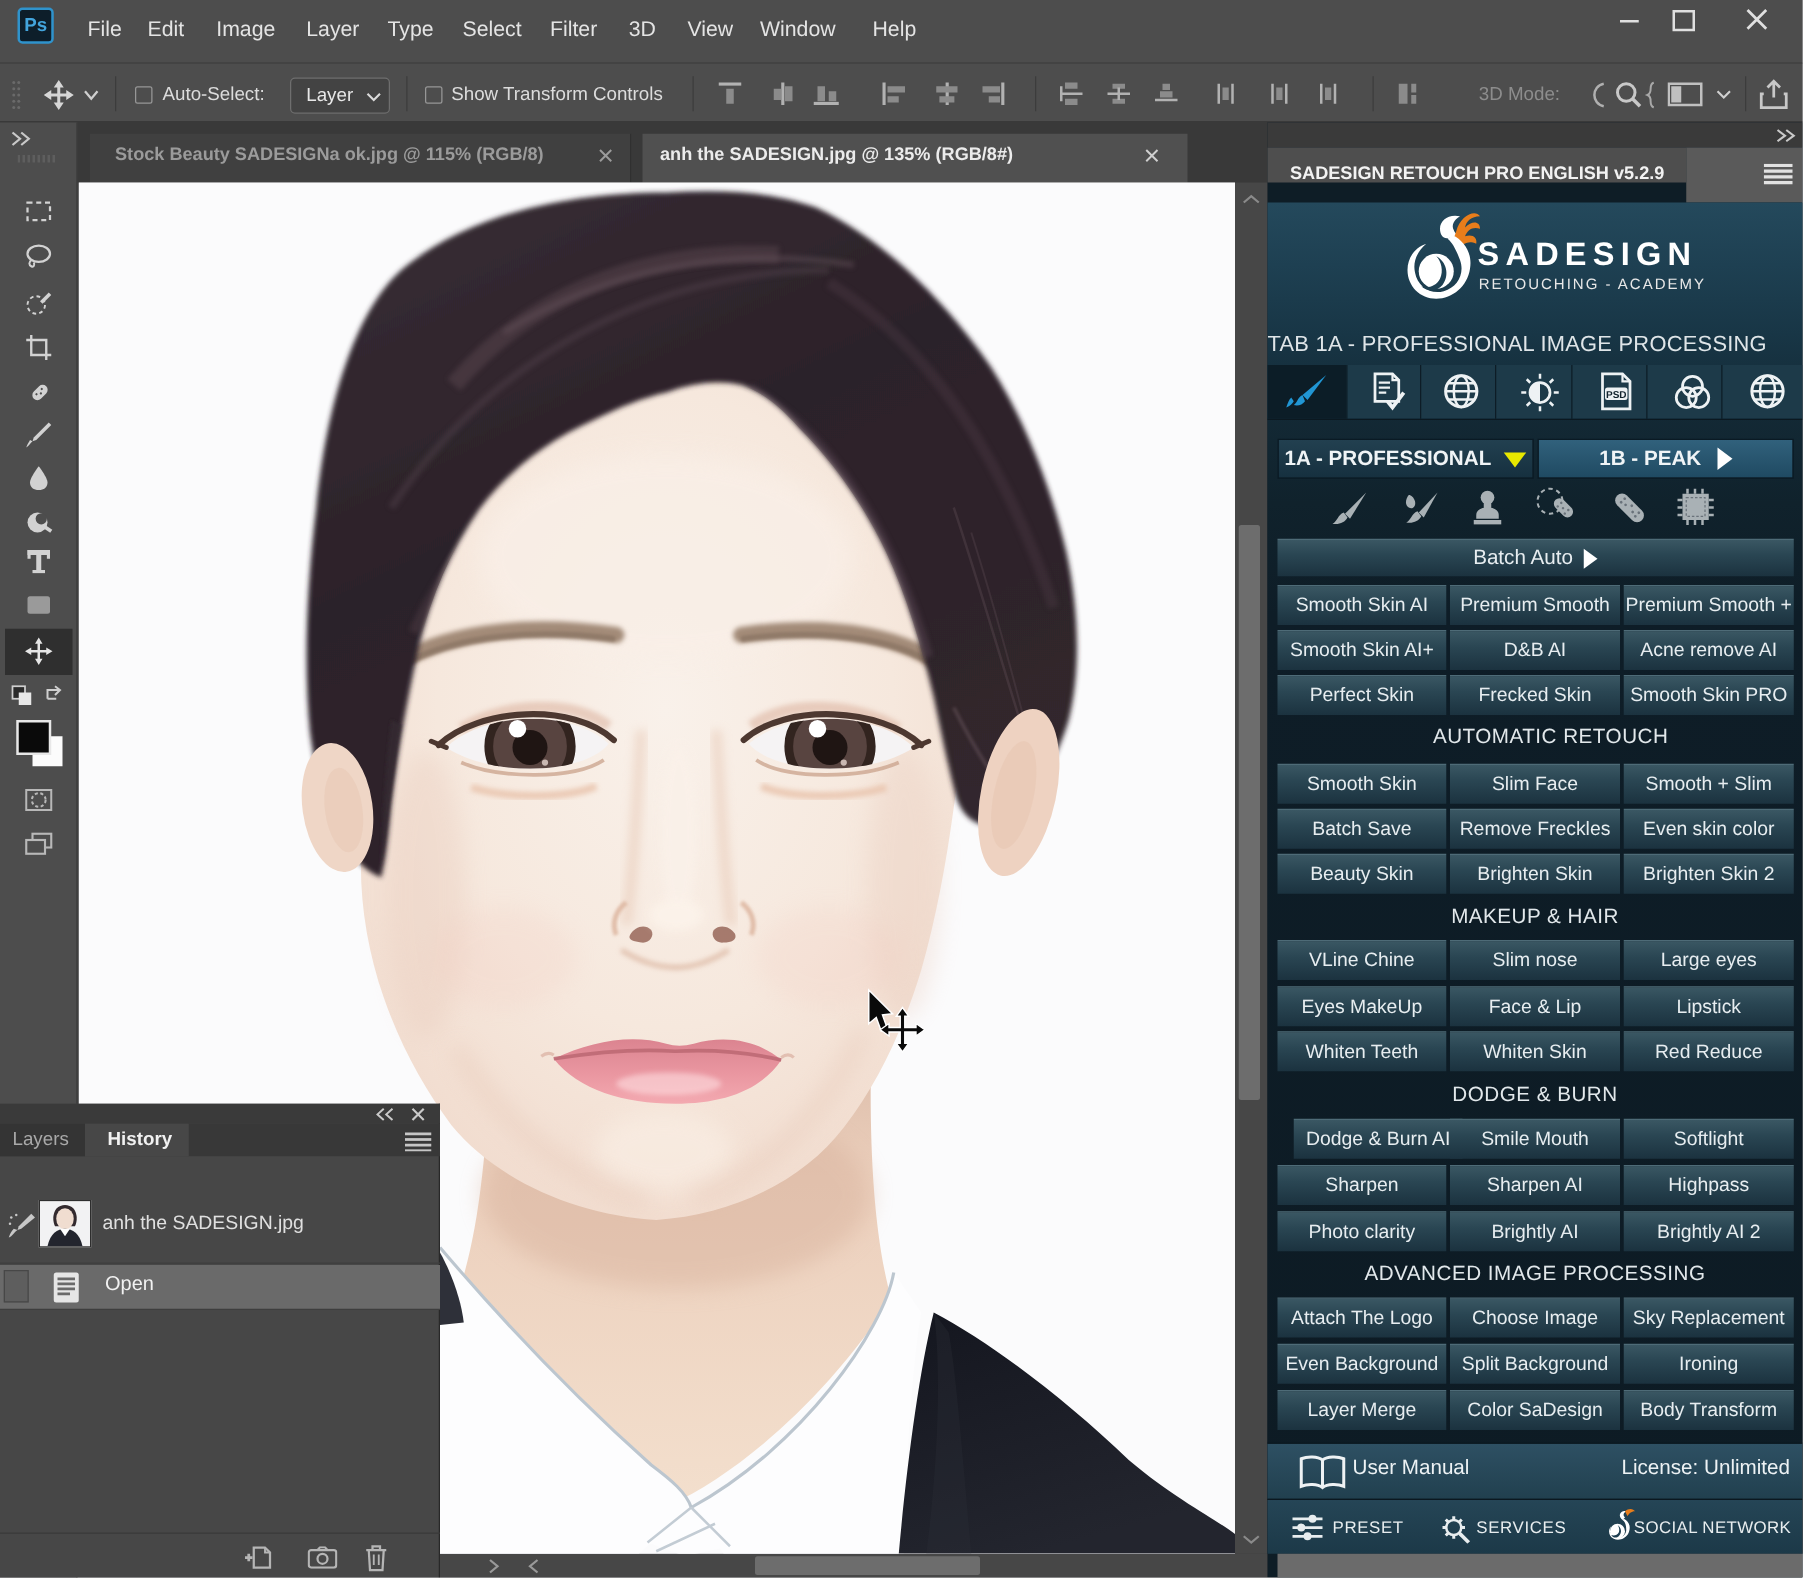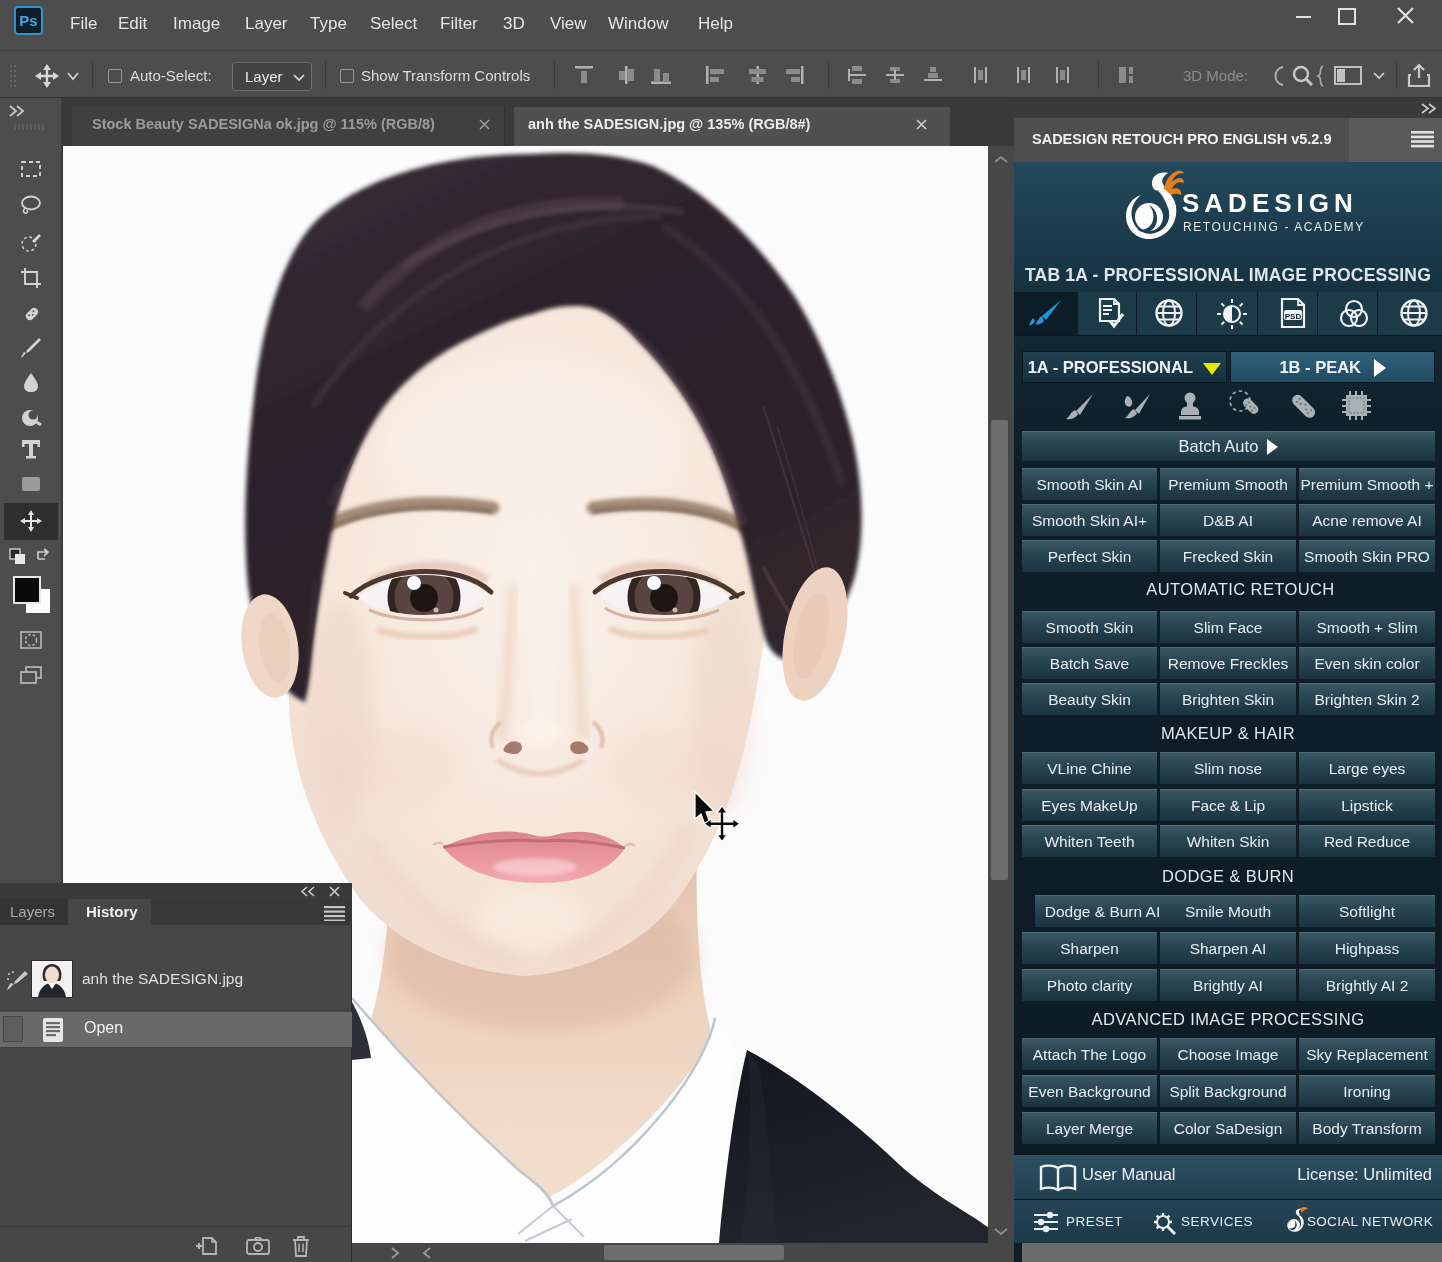--- a/index.html
+++ b/index.html
@@ -561,21 +561,21 @@
       <path d="M3 6 L19 6 M8 6 L8 3 L14 3 L14 6 M5 6 L6 22 L16 22 L17 6" fill="none" stroke="#b5b5b5" stroke-width="1.8"></path>
       <path d="M9 9.5 L9 18 M13 9.5 L13 18" stroke="#b5b5b5" stroke-width="1.5"></path>
     </svg>
 </div>
 
 <div id="sadpanel">
   <div class="abs" style="left:0;top:0;width:428px;height:20px;background:#3a3a3a;"></div>
   <svg class="abs" style="left:406px;top:4px" width="20" height="13">
       <path d="M2 2 L8 6.5 L2 11 M9 2 L15 6.5 L9 11" fill="none" stroke="#c9c9c9" stroke-width="1.7"></path>
     </svg>
-  <div class="abs" style="left:0;top:20px;width:335px;height:44px;background:#4e4e4e;">
+  <div class="abs" style="left:0;top:20px;width:335px;height:28px;background:#4e4e4e;">
     <div class="abs" style="left:18px;top:13px;font-size:14.5px;font-weight:bold;color:#f2f2f2;white-space:nowrap;">SADESIGN RETOUCH PRO ENGLISH v5.2.9</div>
   </div>
   <div class="abs" style="left:335px;top:20px;width:93px;height:44px;background:#5a5a5a;">
     <svg class="abs" style="left:62px;top:13px" width="24" height="17">
         <g fill="#e2e2e2">
           <rect x="0" y="0" width="23" height="2.6"></rect>
           <rect x="0" y="4.6" width="23" height="2.6"></rect>
           <rect x="0" y="9.2" width="23" height="2.6"></rect>
           <rect x="0" y="13.8" width="23" height="2.6"></rect>
         </g>
@@ -585,21 +585,21 @@
     
     <svg class="abs" style="left:108px;top:5px" width="62" height="90" viewBox="0 0 62 90">
       <path d="M40,22 C34,26 30,22 30,16 C30,9 37,4 46,6 C41,9 39,13 41,17 C42,20 44,21 47,21 Z" fill="#fff"></path>
       <path d="M43,18 C46,6 58,0 62,6 C55,6 51,10 50,15 C56,9 62,10 62,16 C56,14 52,17 50,22 C56,20 60,23 59,28 C53,25 49,28 46,30 C42,32 40,28 41,24 Z" fill="#e87d1b"></path>
       <path d="M40,21 C50,26 56,36 54,48 C52,62 40,72 27,72 C14,72 4,62 4,49 C4,39 10,31 19,28 C12,34 8,42 10,51 C12,62 22,69 33,66 C44,63 50,52 46,41 C43,33 40,27 36,24 Z" fill="#fff"></path>
       <circle cx="27" cy="50" r="14" fill="#fff"></circle>
       <path d="M27,38 C35,42 38,53 32,61 C28,66 20,67 15,62 C20,64 27,62 30,56 C33,50 31,42 27,38 Z" fill="#1e4153"></path>
     </svg>
     <div class="abs" style="left:168px;top:26px;font-size:26px;font-weight:bold;color:#fff;letter-spacing:5px;">SADESIGN</div>
     <div class="abs" style="left:169px;top:58px;font-size:12px;color:#e8e8e8;letter-spacing:1.6px;">RETOUCHING - ACADEMY</div>
-    <div class="abs" style="left:0;top:103px;width:428px;text-align:center;font-size:17.5px;font-weight:bold;color:#dfe5e8;letter-spacing:0.2px;">TAB 1A - PROFESSIONAL IMAGE PROCESSING</div>
+    <div class="abs" style="left:0;top:103px;width:428px;font-size:17.5px;font-weight:normal;color:#dfe5e8;letter-spacing:0.2px;">TAB 1A - PROFESSIONAL IMAGE PROCESSING</div>
     
     <div class="abs" style="left:0;top:130px;width:428px;height:43px;background:#1d3a49;"></div>
     <div class="abs" style="left:0;top:130px;width:63px;height:43px;background:#0c1d27;"></div><div class="abs" style="left:63px;top:130px;width:1px;height:43px;background:#0d1c26;"></div><div class="abs" style="left:122px;top:130px;width:1px;height:43px;background:#0d1c26;"></div><div class="abs" style="left:182px;top:130px;width:1px;height:43px;background:#0d1c26;"></div><div class="abs" style="left:243px;top:130px;width:1px;height:43px;background:#0d1c26;"></div><div class="abs" style="left:303px;top:130px;width:1px;height:43px;background:#0d1c26;"></div><div class="abs" style="left:363px;top:130px;width:1px;height:43px;background:#0d1c26;"></div>
     <svg class="abs" style="left:14px;top:136px" width="36" height="32">
         <path d="M33 2 L14 18 L18 22 Z" fill="#2196d4"></path>
         <path d="M14 18 C10 20 10 24 7 26 C10 27 14 26 16 23 Z" fill="#2196d4"></path>
         <path d="M5 20 C3 22 2 25 1 28 C4 27 6 25 7 23 Z" fill="#2196d4"></path>
       </svg>
     <g></g>
     <svg class="abs" style="left:78px;top:135px" width="34" height="34">

